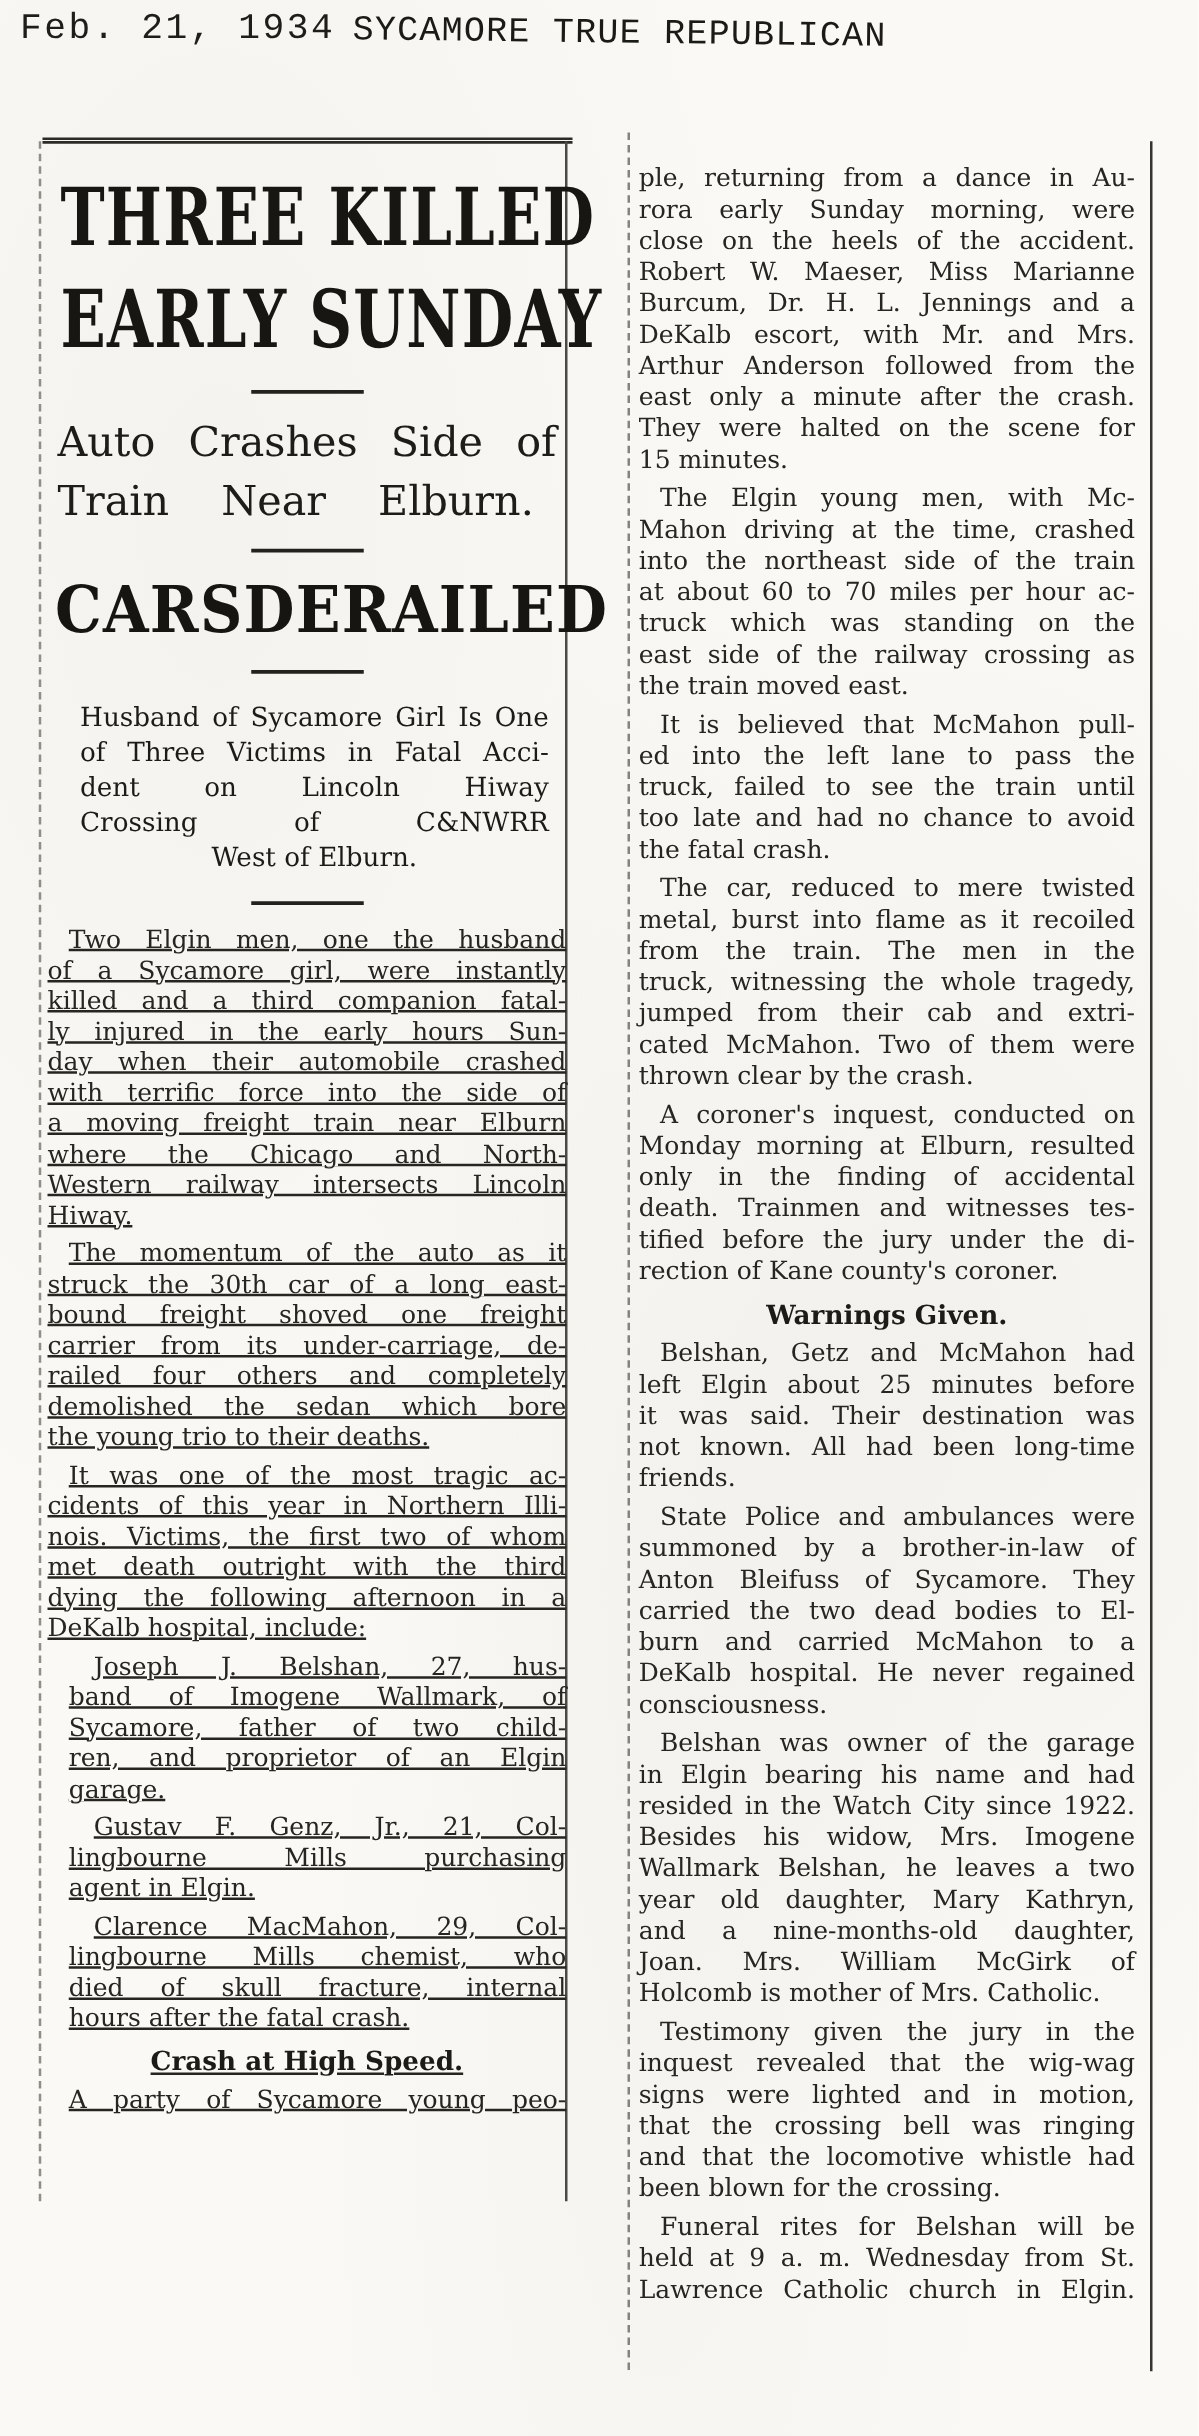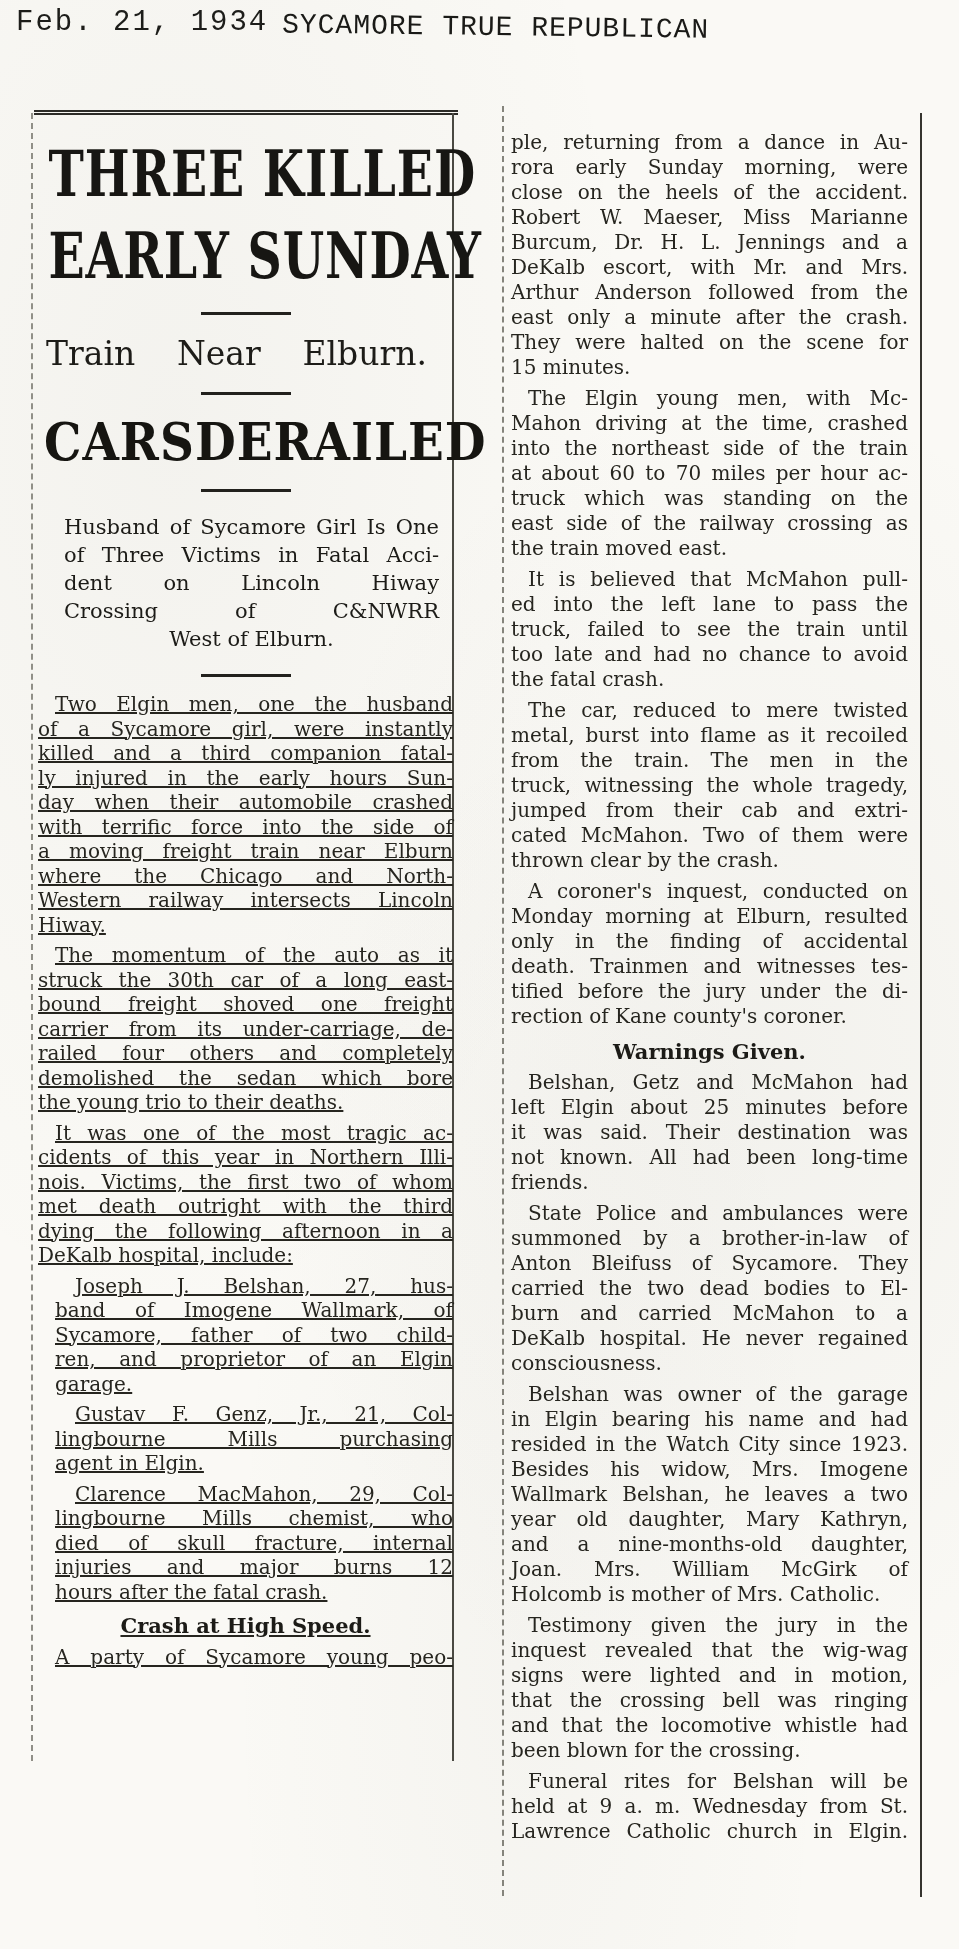--- a/index.html
+++ b/index.html
@@ -66,20 +66,21 @@
   <div class="rule lc-right"></div>
   <div class="rule rc-left"></div>
   <div class="rule rc-right"></div>
 
   <div id="left-col">
     <div class="hl hl1">THREE KILLED</div>
     <div class="hl">EARLY SUNDAY</div>
 
     <div class="divider"></div>
 
+    <div class="crosshead">Auto Crashes Side of</div>
     <div class="crosshead ch2">Train Near Elburn.</div>
 
     <div class="divider"></div>
 
     <div class="banner">
       <span>CARS</span>
       <span>DERAILED</span>
     </div>
 
     <div class="divider"></div>
@@ -133,21 +134,20 @@
         </div>
         <div class="para victim">
           <div class="bline first">Gustav F. Genz, Jr., 21, Col-</div>
           <div class="bline">lingbourne Mills purchasing</div>
           <div class="bline last">agent in Elgin.</div>
         </div>
         <div class="para victim">
           <div class="bline first">Clarence MacMahon, 29, Col-</div>
           <div class="bline">lingbourne Mills chemist, who</div>
           <div class="bline">died of skull fracture, internal</div>
-          <div class="bline">injuries and major burns 12</div>
           <div class="bline last">hours after the fatal crash.</div>
         </div>
         <div class="subhead">Crash at High Speed.</div>
         <div class="para">
           <div class="bline first">A party of Sycamore young peo-</div>
         </div>
       </div>
   </div>
 
   <div id="right-col" class="bodycol">
@@ -209,21 +209,21 @@
         <div class="bline">summoned by a brother-in-law of</div>
         <div class="bline">Anton Bleifuss of Sycamore. They</div>
         <div class="bline">carried the two dead bodies to El-</div>
         <div class="bline">burn and carried McMahon to a</div>
         <div class="bline">DeKalb hospital. He never regained</div>
         <div class="bline last">consciousness.</div>
       </div>
       <div class="para">
         <div class="bline first">Belshan was owner of the garage</div>
         <div class="bline">in Elgin bearing his name and had</div>
-        <div class="bline">resided in the Watch City since 1923.</div>
+        <div class="bline">resided in the Watch City since 1922.</div>
         <div class="bline">Besides his widow, Mrs. Imogene</div>
         <div class="bline">Wallmark Belshan, he leaves a two</div>
         <div class="bline">year old daughter, Mary Kathryn,</div>
         <div class="bline">and a nine-months-old daughter,</div>
         <div class="bline">Joan. Mrs. William McGirk of</div>
         <div class="bline last">Holcomb is mother of Mrs. Catholic.</div>
       </div>
       <div class="para">
         <div class="bline first">Testimony given the jury in the</div>
         <div class="bline">inquest revealed that the wig-wag</div>

